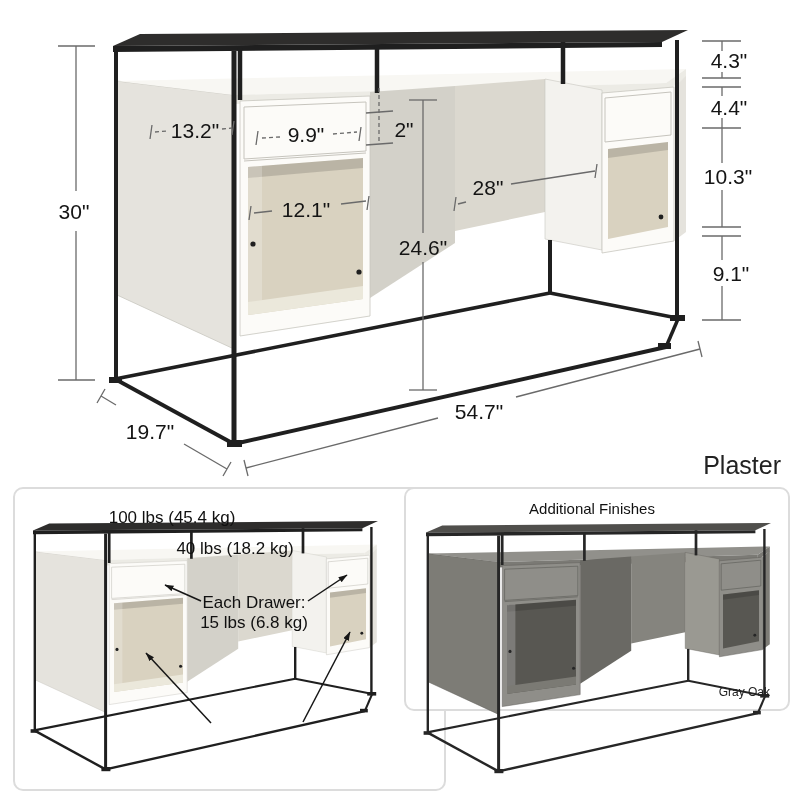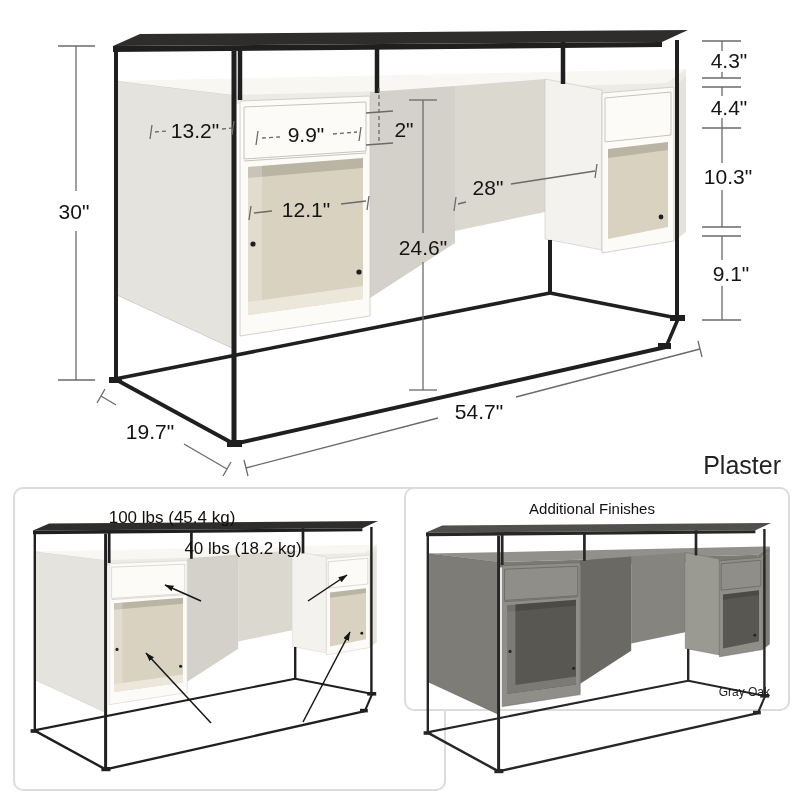--- a/index.html
+++ b/index.html
@@ -183,21 +183,25 @@
       </defs>
       <use href="#deskshape" class="theme-white" transform="translate(-49.8,14) scale(0.6)"></use>
       <g>
         <line class="arrow" x1="186" y1="112" x2="150" y2="96" marker-end="url(#ah)"></line>
         <line class="arrow" x1="293" y1="112" x2="332" y2="86" marker-end="url(#ah)"></line>
         <line class="arrow" x1="196" y1="234" x2="131" y2="164" marker-end="url(#ah)"></line>
         <line class="arrow" x1="288" y1="233" x2="335" y2="143" marker-end="url(#ah)"></line>
       </g>
     </svg>
     <div class="cap" style="left:157px;top:29px">100 lbs (45.4 kg)</div>
-    <div class="cap" style="left:228px;top:60px">40 lbs (18.2 kg)</div>
+    <div class="cap" style="left:220px;top:60px">40 lbs (18.2 kg)</div>
+    <div class="cap" style="left:239px;top:124px">
+      <div>Each Drawer:</div>
+      <div>15 lbs (6.8 kg)</div>
+    </div>
   </div>
 
   <div class="panel" style="left:404px;top:487px;width:386px;height:224px">
     <svg class="deskart" width="382" height="300" viewBox="0 0 382 300">
       <use href="#deskshape" class="theme-gray" transform="translate(-47.8,16) scale(0.6)"></use>
     </svg>
     <div class="panel-title" style="left:186px;top:19px">Additional Finishes</div>
     <div class="finish-small" style="right:18px;bottom:10px">Gray Oak</div>
   </div>
 

